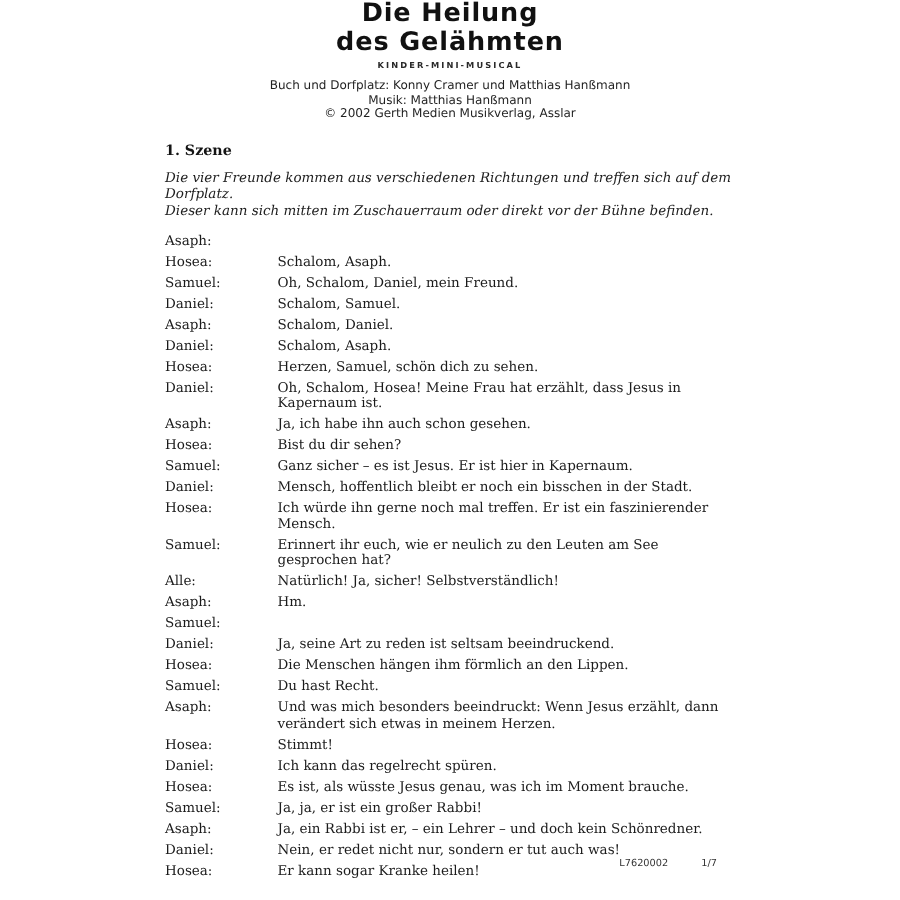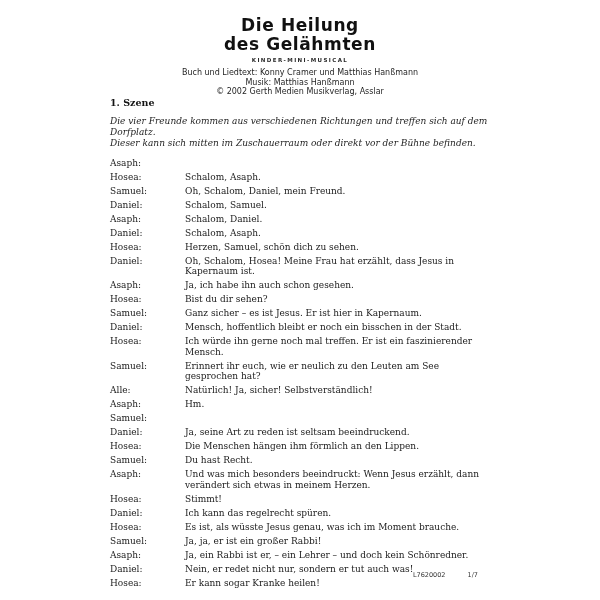--- a/index.html
+++ b/index.html
@@ -9,21 +9,21 @@
     font-family: "DejaVu Serif", "Liberation Serif", serif;
   }
   .page {
     position: relative;
     width: 600px; height: 600px;
     background: #ffffff;
     color: #1b1b1b;
     overflow: hidden;
   }
   
-  .header { text-align: center; padding-top: 16px; }
+  .header { text-align: center; }
   .title {
     font-family: "DejaVu Sans", "Liberation Sans", sans-serif;
     font-weight: 700;
     font-size: 17px;
     line-height: 19px;
     letter-spacing: 0.6px;
     color: #111;
   }
   .subtitle {
     margin-top: 3px;
@@ -36,20 +36,21 @@
   .credits {
     margin-top: 5px;
     font-family: "DejaVu Sans", "Liberation Sans", sans-serif;
     font-size: 8px;
     line-height: 9.5px;
     color: #1f1f1f;
   }
   
   .content { padding: 0 110px; }
   .scene-heading {
+    margin-top: 14px;
     font-size: 9.5px;
     font-weight: 700;
     color: #141414;
   }
   .stage-directions {
     margin-top: 8px;
     font-style: italic;
     font-size: 9px;
     line-height: 11px;
     color: #1d1d1d;
@@ -81,21 +82,21 @@
 <div class="page">
 
   <div class="header">
     <div class="title">
       <div>Die Heilung</div>
       <div>des Gelähmten</div>
     </div>
     <div class="subtitle">KINDER-MINI-MUSICAL</div>
     <div class="credits">
 
-        <div>Buch und Liedtext: Konny Cramer und Matthias Hanßmann</div>
+        <div>Buch und Dorfplatz: Konny Cramer und Matthias Hanßmann</div>
 
         <div>Musik: Matthias Hanßmann</div>
 
         <div>© 2002 Gerth Medien Musikverlag, Asslar</div>
       </div>
   </div>
 
   <div class="content">
     <div class="scene-heading">1. Szene</div>
 

